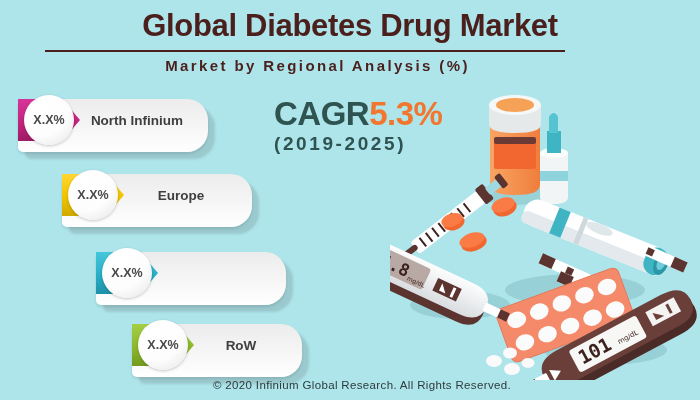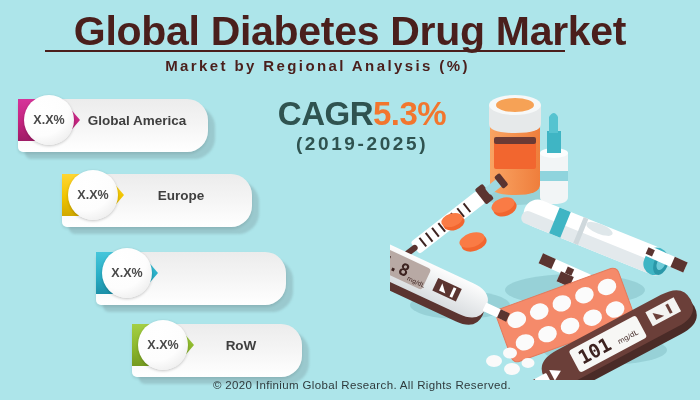--- a/index.html
+++ b/index.html
@@ -7,34 +7,34 @@
     width:700px;height:400px;overflow:hidden;
     background:#ade5ea;
     font-family:"Liberation Sans", sans-serif;
     position:relative;
   }
   #stage{position:absolute;inset:0;width:700px;height:400px;}
 
   
   .title{
     position:absolute;left:0;top:8px;width:700px;text-align:center;
-    font-size:41px;font-weight:bold;color:#4a1f1c;letter-spacing:-.3px;
+    font-size:31px;font-weight:bold;color:#4a1f1c;letter-spacing:-.3px;
     white-space:nowrap;
   }
   .title-rule{
     position:absolute;left:45px;top:50px;width:520px;height:2px;background:#4a1f1c;
   }
   .subtitle{
     position:absolute;left:0;top:57px;width:635px;text-align:center;
     font-size:15px;font-weight:bold;color:#4a1f1c;letter-spacing:2.4px;
     white-space:nowrap;
   }
 
   
-  .cagr-wrap{position:absolute;left:242px;top:96px;width:240px;text-align:center;}
+  .cagr-wrap{position:absolute;left:274px;top:96px;width:240px;text-align:left;}
   .cagr-line1{font-size:33px;font-weight:bold;line-height:36px;white-space:nowrap;}
   .cagr-label{color:#2f5350;letter-spacing:-.5px;}
   .cagr-value{color:#f2762e;letter-spacing:-.5px;}
   .cagr-line2{
     font-size:19px;font-weight:bold;color:#2f5350;letter-spacing:2.6px;
     line-height:24px;white-space:nowrap;
   }
 
   
   .pill{position:absolute;height:53px;}
@@ -94,21 +94,21 @@
     <div class="cagr-line2">(2019-2025)</div>
   </div>
 
   <div class="pill" style="left:18px;top:99px;width:190px;">
     <div class="pill-shadow"></div>
     <div class="pill-body"></div>
     <div class="chev">
       <div class="chev-inner" style="background:linear-gradient(180deg,#d6349a 0%,#c3247e 55%,#9e1b66 100%);"></div>
     </div>
     <div class="bubble">X.X%</div>
-    <div class="pill-label">Global America</div>
+    <div class="pill-label">North Infinium</div>
   </div>
 
   <div class="pill" style="left:62px;top:174px;width:190px;">
     <div class="pill-shadow"></div>
     <div class="pill-body"></div>
     <div class="chev">
       <div class="chev-inner" style="background:linear-gradient(180deg,#ffd633 0%,#f0c400 55%,#d0a800 100%);"></div>
     </div>
     <div class="bubble">X.X%</div>
     <div class="pill-label">Europe</div>

